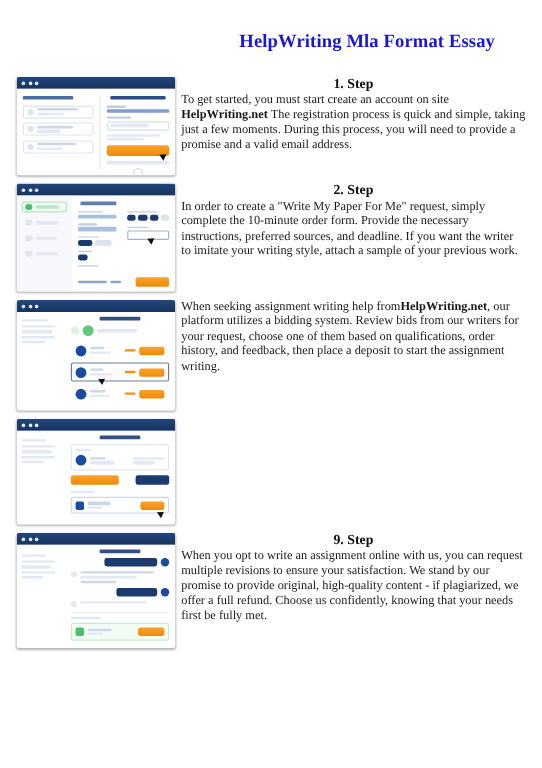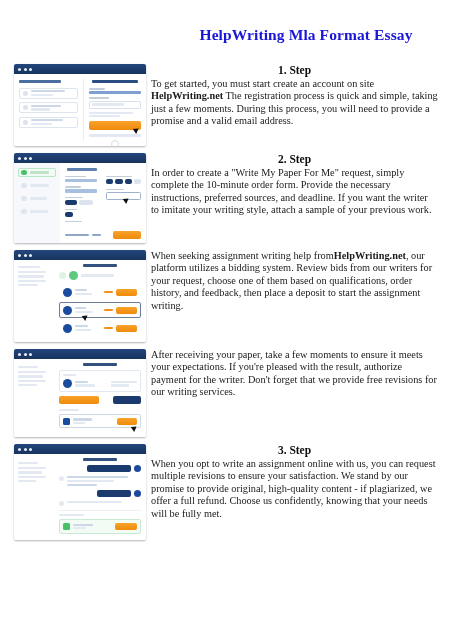--- a/index.html
+++ b/index.html
@@ -464,21 +464,20 @@
                 <div class="ln lt" style="width:30%"></div>
               </span>
               <span class="btn-o" style="width:20px;height:7px"></span>
               <span class="cursor" style="right:4px;bottom:-3px"></span>
             </div>
           </div>
         </div>
       </div>
     </div>
     <div class="text-col">
-      <p class="step-body">After receiving your paper, take a few moments to ensure it meets your expectations. If you're pleased with the result, authorize payment for the writer. Don't forget that we provide free revisions for our writing services.</p>
     </div>
   </div>
 
   <div class="step-row">
     <div class="shot-col">
       <div class="shot">
         <div class="shot-bar">
           <span class="dot"></span>
           <span class="dot"></span>
           <span class="dot"></span>
@@ -524,18 +523,18 @@
                   <div class="ln lt" style="width:34%"></div>
                 </span>
                 <span class="btn-o" style="width:22px;height:7px"></span>
               </div>
             </div>
           </div>
         </div>
       </div>
     </div>
     <div class="text-col">
-      <div class="step-heading">3. Step</div>
-      <p class="step-body">When you opt to write an assignment online with us, you can request multiple revisions to ensure your satisfaction. We stand by our promise to provide original, high-quality content - if plagiarized, we offer a full refund. Choose us confidently, knowing that your needs will be fully met.</p>
+      <div class="step-heading">9. Step</div>
+      <p class="step-body">When you opt to write an assignment online with us, you can request multiple revisions to ensure your satisfaction. We stand by our promise to provide original, high-quality content - if plagiarized, we offer a full refund. Choose us confidently, knowing that your needs first be fully met.</p>
     </div>
   </div>
 
 </div>
 
 </body></html>

